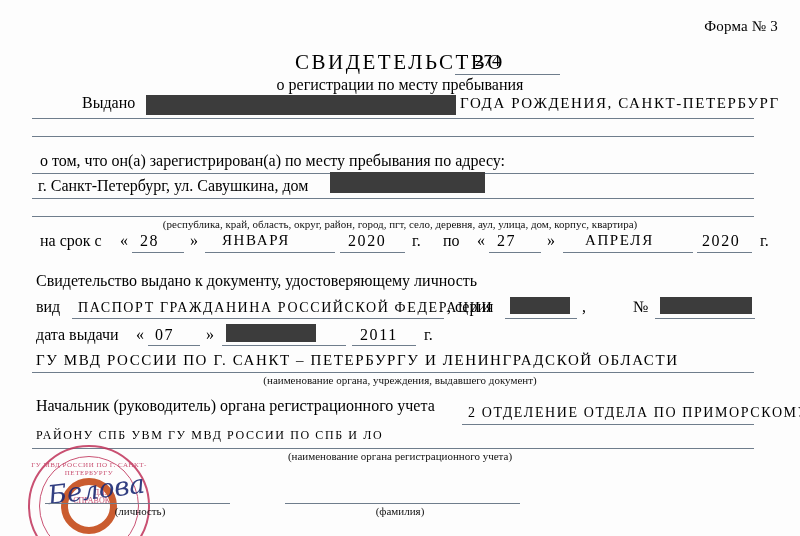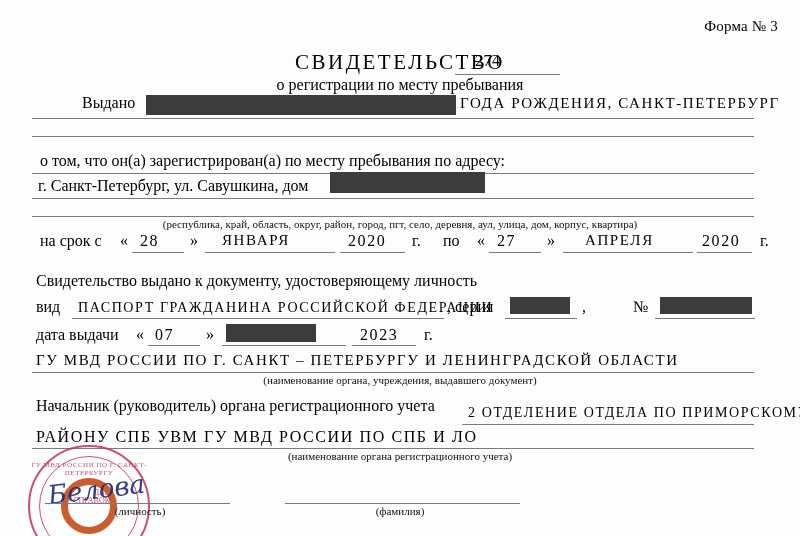--- a/index.html
+++ b/index.html
@@ -216,32 +216,32 @@
   <div class="redact" style="left:660px; top:297px; width:92px; height:17px;"></div>
   <div class="uline" style="left:655px; top:318px; width:100px;"></div>
 
   <div class="row" style="top:326px; left:36px;">дата выдачи</div>
   <div class="row" style="top:326px; left:136px;">«</div>
   <div class="row sparse" style="top:326px; left:155px;">07</div>
   <div class="uline" style="left:148px; top:345px; width:52px;"></div>
   <div class="row" style="top:326px; left:206px;">»</div>
   <div class="redact" style="left:226px; top:324px; width:90px; height:18px;"></div>
   <div class="uline" style="left:222px; top:345px; width:124px;"></div>
-  <div class="row sparse" style="top:326px; left:360px;">2023</div>
+  <div class="row sparse" style="top:326px; left:360px;">2011</div>
   <div class="uline" style="left:352px; top:345px; width:64px;"></div>
   <div class="row" style="top:326px; left:424px;">г.</div>
 
   <div class="row sparse" style="top:352px; left:36px; font-size:15px;">ГУ  МВД  РОССИИ  ПО  Г. САНКТ – ПЕТЕРБУРГУ  И  ЛЕНИНГРАДСКОЙ ОБЛАСТИ</div>
   <div class="uline" style="left:32px; top:372px; width:722px;"></div>
   <div class="hint" style="top:374px;">(наименование органа, учреждения, выдавшего документ)</div>
 
   <div class="row" style="top:397px; left:36px;">Начальник (руководитель) органа регистрационного учета</div>
   <div class="row sparse" style="top:405px; left:468px; font-size:14px;">2 ОТДЕЛЕНИЕ ОТДЕЛА  ПО ПРИМОРСКОМУ</div>
   <div class="uline" style="left:462px; top:424px; width:292px;"></div>
-  <div class="row sparse" style="top:428px; left:36px; font-size:16px;text-align:right;">РАЙОНУ СПБ УВМ  ГУ  МВД  РОССИИ  ПО СПБ  И  ЛО</div>
+  <div class="row sparse" style="top:428px; left:36px; font-size:12px;text-align:right;">РАЙОНУ СПБ УВМ  ГУ  МВД  РОССИИ  ПО СПБ  И  ЛО</div>
   <div class="uline" style="left:32px; top:448px; width:722px;"></div>
   <div class="hint" style="top:450px;">(наименование органа регистрационного учета)</div>
 
   <div class="stamp">
     <div class="stamp-text-top">ГУ МВД РОССИИ ПО Г. САНКТ-ПЕТЕРБУРГУ</div>
     <div class="stamp-core">ДЛЯ СПРАВОК</div>
 
   </div>
 
   <div class="signature">Белова</div>

